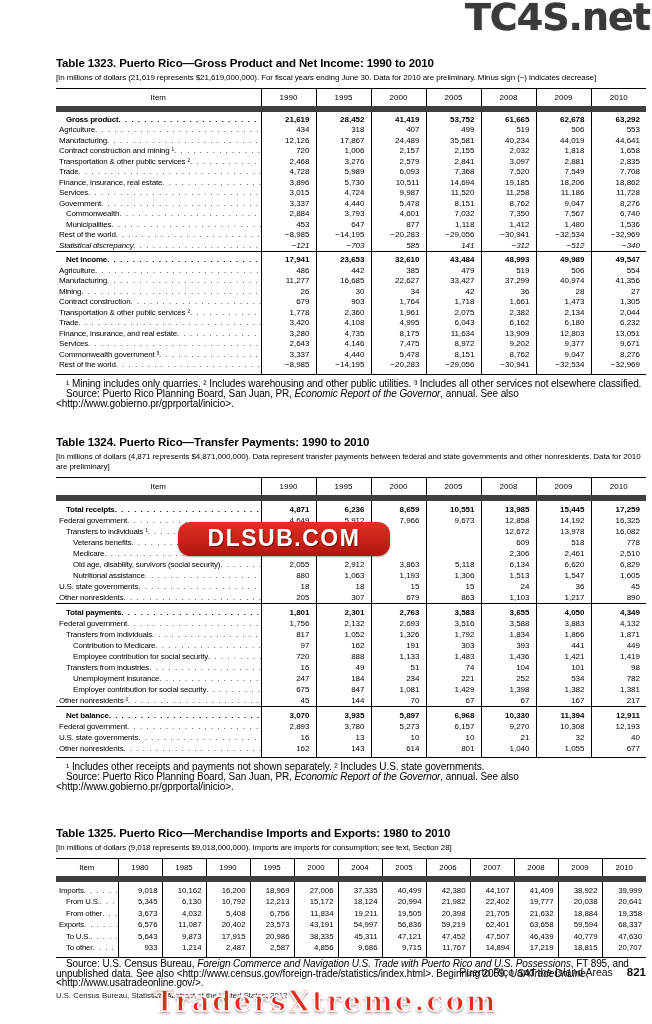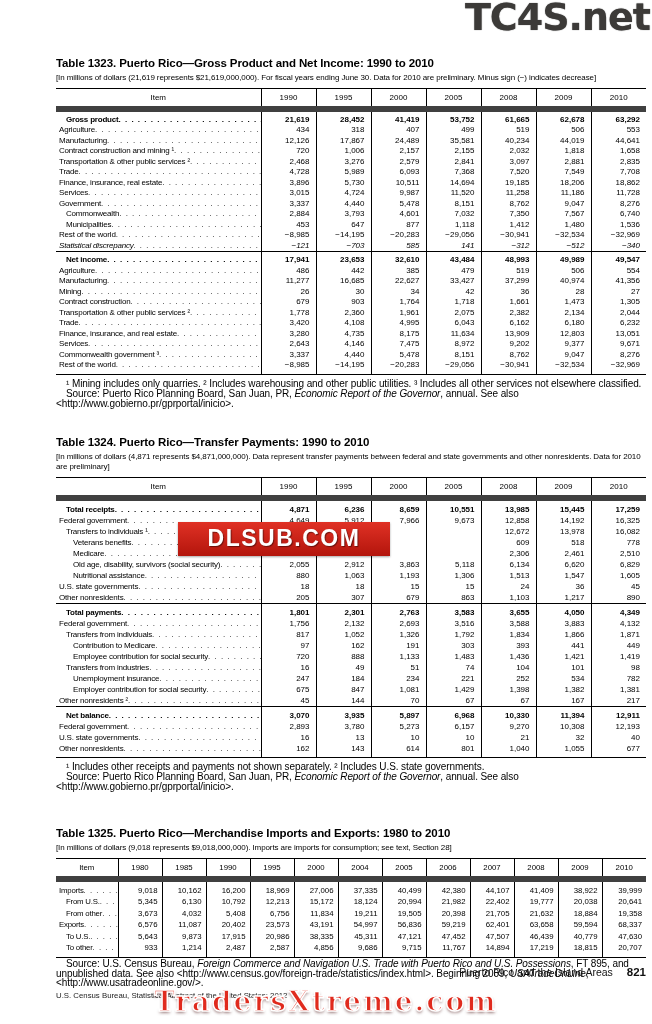--- a/index.html
+++ b/index.html
@@ -45,21 +45,21 @@
   
   .fn,.src{font-size:10px;line-height:9.6px;letter-spacing:-0.1px;margin:0;text-indent:10px}
   .fn{margin-top:4px}
   .src{margin-top:1px}
   .src .it,.it{font-style:italic}
   
   .wm-top{position:absolute;top:-5px;right:2px;z-index:6;
     font-family:"DejaVu Sans",sans-serif;font-weight:bold;font-size:38px;line-height:44px;
     letter-spacing:-1px;color:#2e2c2a;opacity:.93;text-shadow:0 0 1px #4a4a4a}
   .wm-box{position:absolute;left:122px;top:45px;width:212px;height:34px;z-index:5;
-    background:linear-gradient(#e03125,#b3150c);border-radius:0;
+    background:linear-gradient(#e03125,#b3150c);border-radius:12px;
     box-shadow:0 1px 2px rgba(0,0,0,.35);
     display:flex;align-items:center;justify-content:center;
     color:#fff;font-weight:bold;font-size:23px;letter-spacing:1.5px;
     text-shadow:1px 1px 1px rgba(0,0,0,.45)}
   .wm-bottom{position:absolute;left:0;right:0;bottom:0;z-index:10;text-align:center;
     font-family:"DejaVu Serif",serif;font-weight:bold;font-size:28px;line-height:44px;
     color:#e02b1e;letter-spacing:2px;-webkit-text-stroke:1.5px #fff;
     text-shadow:0 2px 3px rgba(60,0,0,.5),0 0 2px #ffffff}
   
   .page-footer{position:absolute;top:966px;right:6px;z-index:2;font-size:10.5px;color:#111;white-space:nowrap}

